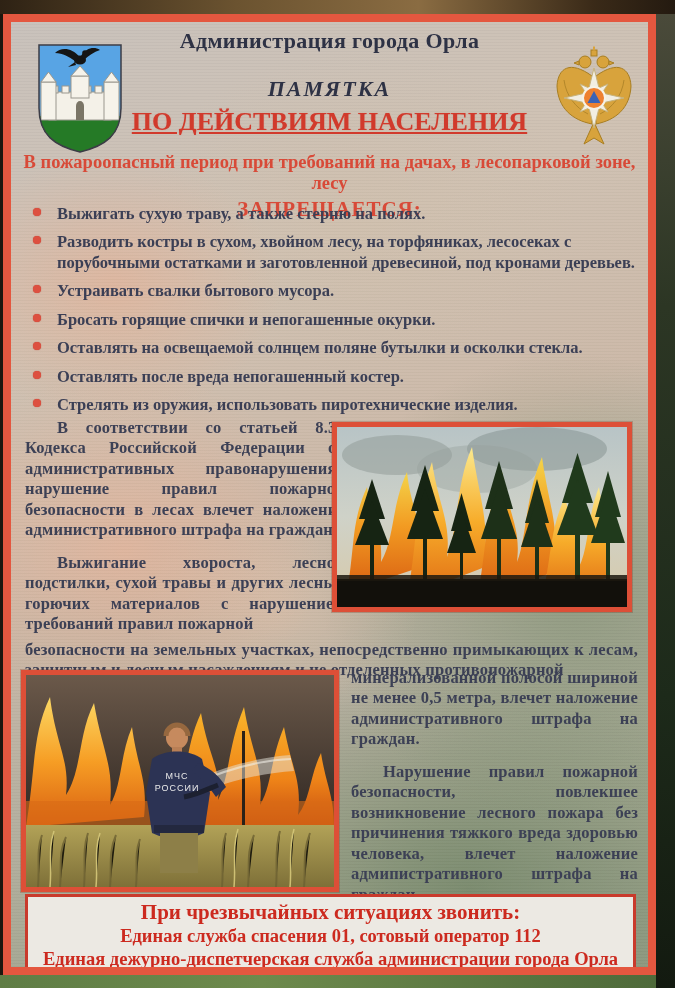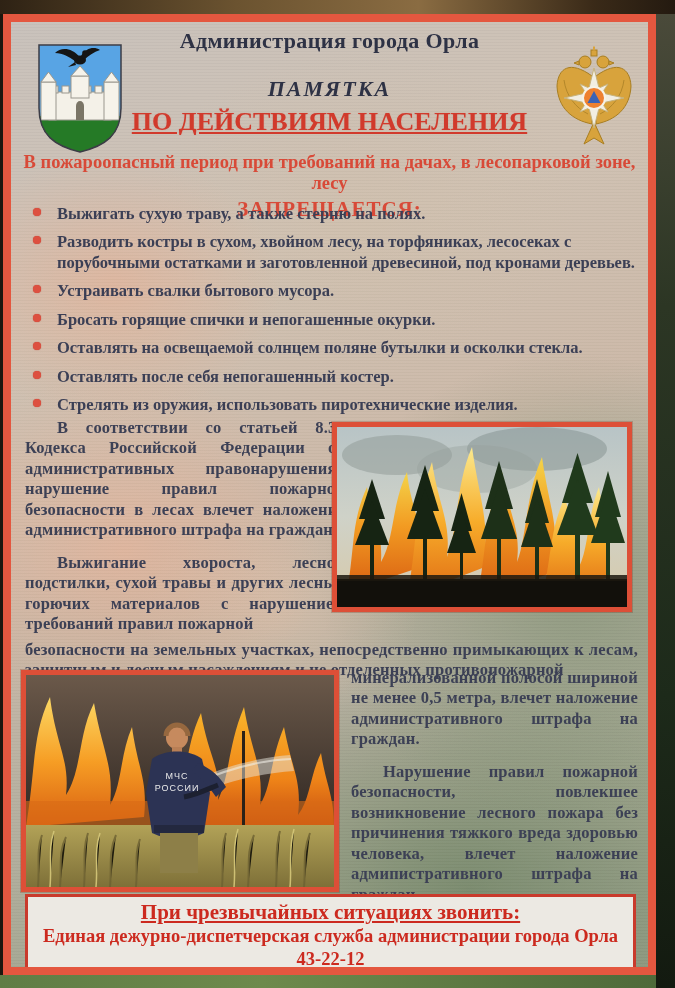--- a/index.html
+++ b/index.html
@@ -52,21 +52,21 @@
   .gap-top{margin-top:12px;}
   .para-full{margin-top:5px;}
   .photo{box-sizing:content-box;border:5px solid #dd4f37;box-shadow:0 0 0 1px rgba(120,40,20,.25);}
   .photo1{position:absolute;top:4px;right:6px;width:290px;height:180px;}
   .section3{position:absolute;left:6px;top:646px;right:10px;height:228px;}
   .photo2{position:absolute;top:2px;left:4px;width:308px;height:212px;}
   .col-right{margin-left:334px;}
   
   .phonebox{position:absolute;left:14px;right:12px;top:872px;box-sizing:border-box;
     background:#ece9e3;border:3px solid #c93a2c;padding:3px 4px 5px;text-align:center;}
-  .ph-title{font-size:21px;font-weight:bold;color:#cc2a1f;text-decoration:underline;}
+  .ph-title{font-size:21px;font-weight:bold;color:#cc2a1f;}
   .ph-line{font-size:18.5px;line-height:1.22;font-weight:bold;color:#cc2a1f;}
   svg{display:block;}
 </style>
 </head>
 <body>
 
 <div class="scan">
   <div class="band-top"></div>
   <div class="band-right"></div>
   <div class="band-bottom"></div>
@@ -141,21 +141,21 @@
         <div class="intro-1">В пожароопасный период при требований на дачах, в лесопарковой зоне, лесу</div>
         <div class="intro-2">ЗАПРЕЩАЕТСЯ:</div>
       </div>
 
       <div class="bullets">
         <div class="b-item"><span class="dot"></span><span>Выжигать сухую траву, а также стерню на полях.</span></div>
         <div class="b-item"><span class="dot"></span><span>Разводить костры в сухом, хвойном лесу,  на торфяниках, лесосеках с порубочными остатками и заготовленной древесиной,  под кронами деревьев.</span></div>
         <div class="b-item"><span class="dot"></span><span>Устраивать свалки бытового мусора.</span></div>
         <div class="b-item"><span class="dot"></span><span>Бросать горящие спички и непогашенные окурки.</span></div>
         <div class="b-item"><span class="dot"></span><span>Оставлять на освещаемой солнцем поляне бутылки и осколки стекла.</span></div>
-        <div class="b-item"><span class="dot"></span><span>Оставлять после себя непогашенный костер.</span></div>
+        <div class="b-item"><span class="dot"></span><span>Оставлять после вреда непогашенный костер.</span></div>
         <div class="b-item"><span class="dot"></span><span>Стрелять из оружия, использовать пиротехнические изделия.</span></div>
       </div>
 
       <div class="section2">
         <div class="photo photo1">
           <svg viewBox="0 0 290 180" width="290" height="180" preserveAspectRatio="none">
             <defs>
               <linearGradient id="ffsky" x1="0" y1="0" x2="0" y2="1">
                 <stop offset="0" stop-color="#b8c4c6"></stop>
                   <stop offset=".5" stop-color="#cfd2c8"></stop>
@@ -280,18 +280,19 @@
           </svg>
         </div>
         <div class="col-right">
           <p class="para">минерализованной полосой шириной не менее 0,5 метра, влечет наложение административного штрафа на граждан.</p>
           <p class="para indent gap-top">Нарушение правил пожарной безопасности, повлекшее возникновение лесного пожара без причинения тяжкого вреда здоровью человека, влечет наложение адмипистративного штрафа на граждан.</p>
         </div>
       </div>
 
       <div class="phonebox">
         <div class="ph-title">При чрезвычайных ситуациях звонить:</div>
+        <div class="ph-line">Единая служба спасения 01, сотовый оператор 112</div>
         <div class="ph-line">Единая дежурно-диспетчерская служба администрации города Орла 43-22-12</div>
       </div>
 
     </div>
   </div>
 </div>
 
 </body></html>

